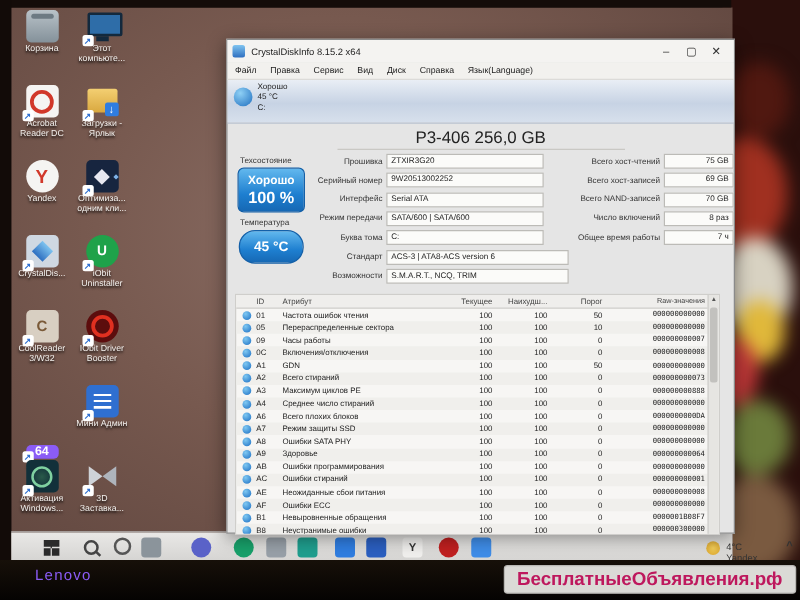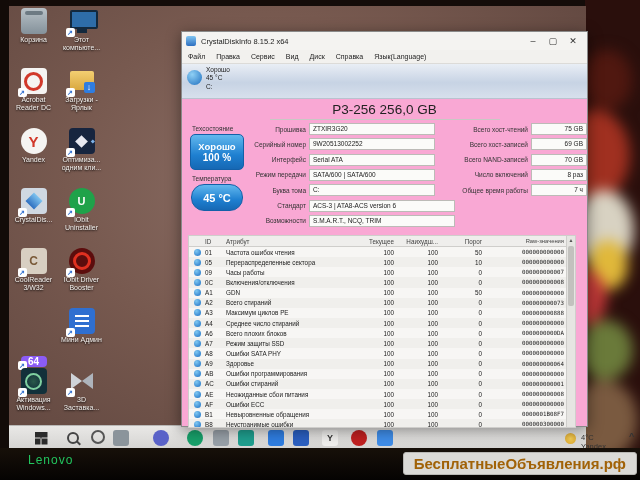--- a/index.html
+++ b/index.html
@@ -7,23 +7,23 @@
        font-family:"Liberation Sans",sans-serif;-webkit-font-smoothing:antialiased;}
 
   
   .bg-right{position:absolute;left:578px;top:0;width:62px;height:480px;background:#2a0f0c;overflow:hidden;}
   .bg-right .blobs{position:absolute;inset:-10px;filter:blur(7px);}
   .blob{position:absolute;border-radius:50%;}
   .bezel-bottom{position:absolute;left:0;top:448px;width:640px;height:32px;
        background:linear-gradient(#171009,#050302);}
   .bezel-left{position:absolute;left:0;top:0;width:9px;height:452px;background:#120b08;}
   .bezel-top{position:absolute;left:0;top:0;width:585px;height:6px;background:#140c09;}
-  .lenovo{position:absolute;left:28px;top:453px;color:#22c55e;font-size:12px;letter-spacing:1px;}
+  .lenovo{position:absolute;left:28px;top:453px;color:#8b5cf6;font-size:12px;letter-spacing:1px;}
   .watermark{position:absolute;right:3px;top:452px;background:#dbdad6;border:1px solid #b9b8b4;
-       border-radius:3px;padding:2px 10px;font-size:15px;font-weight:bold;color:#a16207;}
+       border-radius:3px;padding:2px 10px;font-size:15px;font-weight:bold;color:#be185d;}
 
   
   .screen{position:absolute;left:9px;top:6px;width:577px;height:443px;
        background:radial-gradient(ellipse at 45% 40%, #8a6d64 0%, #77594f 45%, #5d443d 100%);}
 
   
   .desk{position:absolute;left:10px;top:8px;display:grid;grid-template-columns:47px 47px;
         grid-auto-rows:60px;column-gap:1px;}
   .dwrap{display:flex;flex-direction:column;align-items:center;width:47px;cursor:default;}
   .dicon{width:26px;height:26px;position:relative;display:flex;align-items:center;justify-content:center;
@@ -72,21 +72,21 @@
        clip-path:polygon(0 0,46% 0,46% 46%,0 46%,0 0,54% 0,100% 0,100% 46%,54% 46%,54% 54%,100% 54%,100% 100%,54% 100%,54% 54%,46% 54%,46% 100%,0 100%,0 54%,46% 54%,46% 46%);}
   .t-search::before{content:"";width:8px;height:8px;border:2px solid #444;border-radius:50%;}
   .t-search::after{content:"";position:absolute;width:5px;height:2px;background:#444;transform:rotate(45deg);right:0px;bottom:2px;}
   .t-ring{border:2px solid #555;border-radius:50%;width:10px;height:10px;}
   .t-circle{border-radius:50%;}
   .t-sun{background:radial-gradient(#f4cf5a,#daa32a);border-radius:50%;width:11px;height:11px;top:7px;}
   .tray-weather{position:absolute;top:7px;font-size:7.5px;color:#333;}
   .tray-chevron{position:absolute;top:5px;font-size:9px;color:#333;font-weight:bold;}
 
   
-  .win{position:absolute;left:181px;top:31px;width:405px;height:394px;background:#f9a8d4;
+  .win{position:absolute;left:181px;top:31px;width:405px;height:394px;background:#e5e5e5;
        border:1px solid #8a8a8a;box-shadow:0 3px 14px rgba(0,0,0,.45);font-size:7px;color:#1c1c1c;}
   .titlebar{height:18px;background:#f4f3f1;display:flex;align-items:center;padding:0 4px;}
   .tb-appicon{width:10px;height:10px;border-radius:2px;background:linear-gradient(#7fc4f0,#2e6fc0);margin-right:5px;}
   .tb-title{font-size:7.5px;flex:1;}
   .tb-btn{width:20px;height:14px;display:flex;align-items:center;justify-content:center;font-size:9px;color:#333;}
   .menubar{height:13px;display:flex;align-items:center;padding:0 6px;background:#f2f1ee;border-bottom:1px solid #dcdbd8;gap:11px;}
   .menu-item{font-size:7px;color:#222;}
   .band{height:30px;background:linear-gradient(#e9eef5,#c7d3e4 55%,#d7e0ec);border-bottom:1px solid #b9c2cf;
         position:relative;padding:2px 4px 2px 24px;}
   .band-icon{position:absolute;left:5px;top:6px;width:15px;height:15px;border-radius:50%;
@@ -94,21 +94,21 @@
   .band-line{font-size:6.5px;line-height:1.3;color:#222;}
   .content{position:relative;height:calc(100% - 62px);}
   .drive-title{text-align:center;font-size:13.5px;color:#222;padding-top:3px;}
   .drive-underline{width:230px;height:1px;background:#c9c8c4;margin:2px auto 0;}
 
   .health-label{position:absolute;left:10px;top:26px;font-size:6.5px;color:#333;}
   .health-btn{position:absolute;left:8px;top:35px;width:52px;height:34px;border-radius:5px;
        background:linear-gradient(#62b8ee,#1e7fd0 60%,#1668b4);border:1px solid #1460a8;
        color:#fff;font-weight:bold;display:flex;flex-direction:column;align-items:center;justify-content:center;}
   .health-status{font-size:9.5px;}
-  .health-pct{font-size:10px;}
+  .health-pct{font-size:13px;}
   .temp-label{position:absolute;left:10px;top:76px;font-size:6.5px;color:#333;}
   .temp-pill{position:absolute;left:9px;top:85px;width:50px;height:25px;border-radius:13px;
        background:linear-gradient(#62b8ee,#1e7fd0 60%,#1668b4);border:1px solid #1460a8;
        color:#fff;font-weight:bold;font-size:11px;display:flex;align-items:center;justify-content:center;}
 
   .fields{position:absolute;left:66px;top:24px;}
   .frow{position:absolute;display:flex;align-items:center;}
   .flabel{font-size:6.5px;color:#333;text-align:right;}
   .fvalue{border:1px solid #bcbbb7;background:#fbfbf9;font-size:6.5px;padding:1px 3px;height:8px;line-height:8px;}
 
@@ -277,21 +277,21 @@
       <div class="menu-item">Справка</div>
       <div class="menu-item">Язык(Language)</div>
     </div>
   <div class="band">
     <div class="band-icon"></div>
     <div class="band-line">Хорошо</div>
     <div class="band-line">45 °C</div>
     <div class="band-line">C:</div>
   </div>
   <div class="content">
-    <div class="drive-title">P3-256 256,0 GB</div>
+    <div class="drive-title">P3-406 256,0 GB</div>
     <div class="drive-underline"></div>
 
     <div class="health-label">Техсостояние</div>
     <div class="health-btn">
       <div class="health-status">Хорошо</div>
       <div class="health-pct">100 %</div>
     </div>
     <div class="temp-label">Температура</div>
     <div class="temp-pill">45 °C</div>
 

